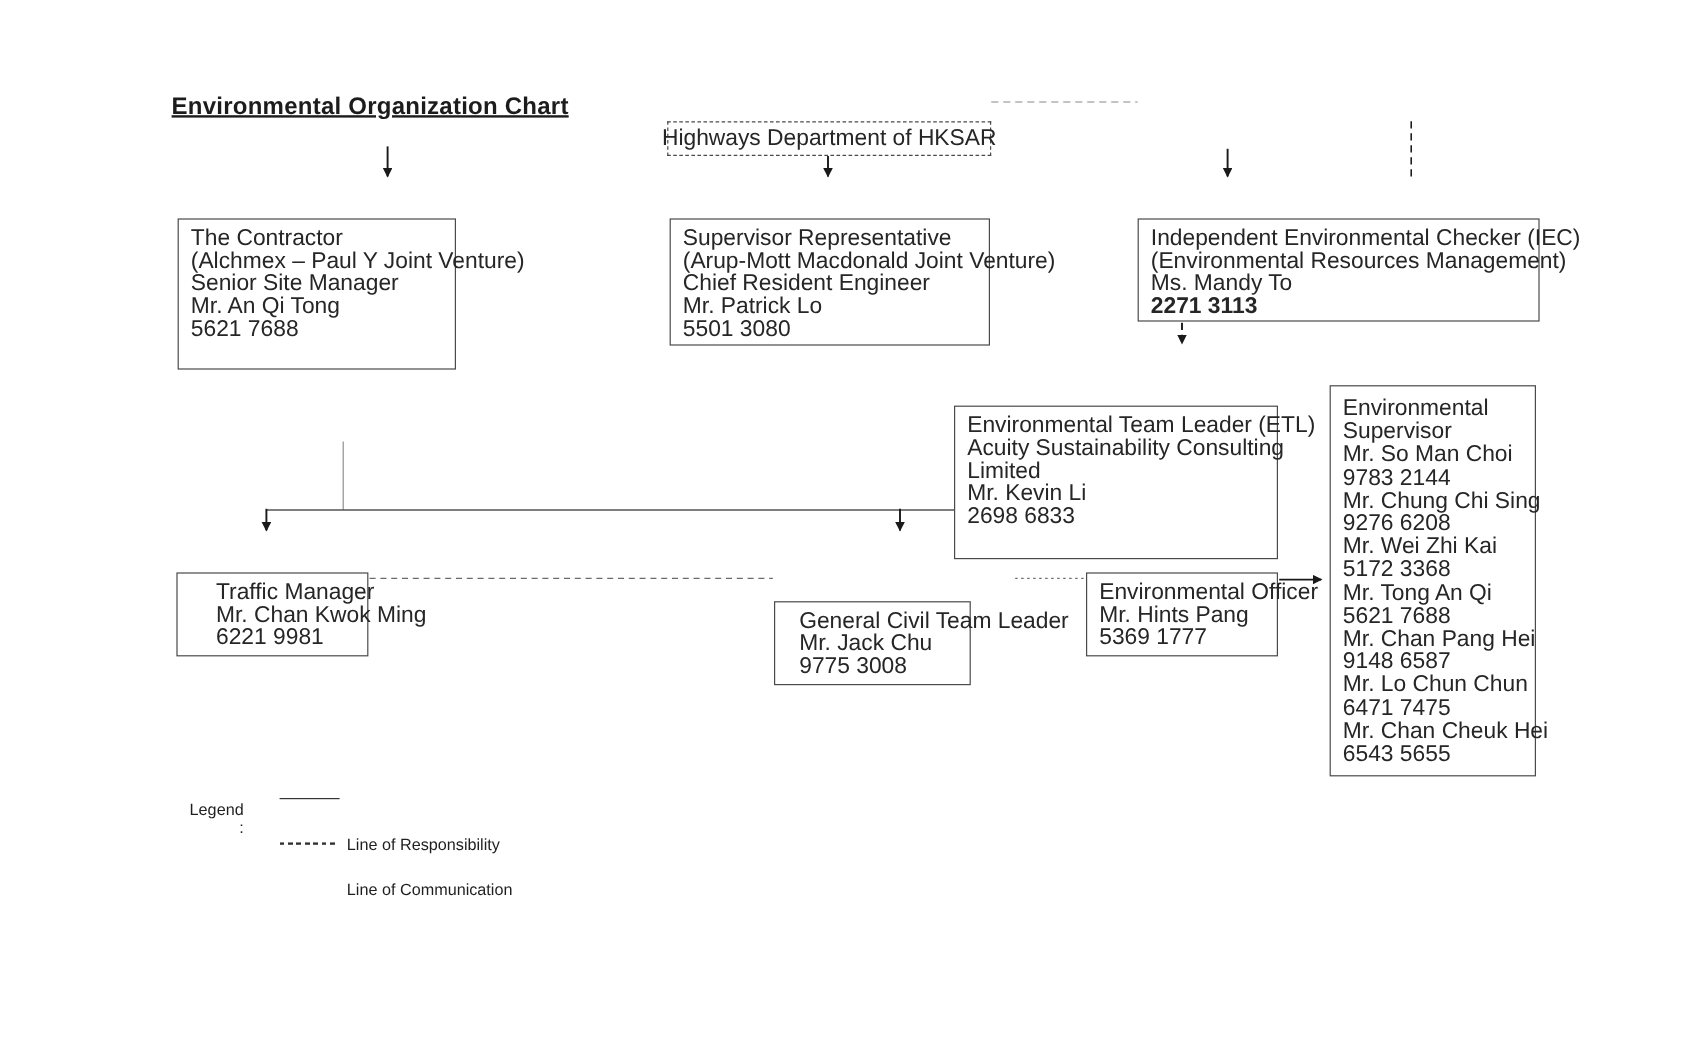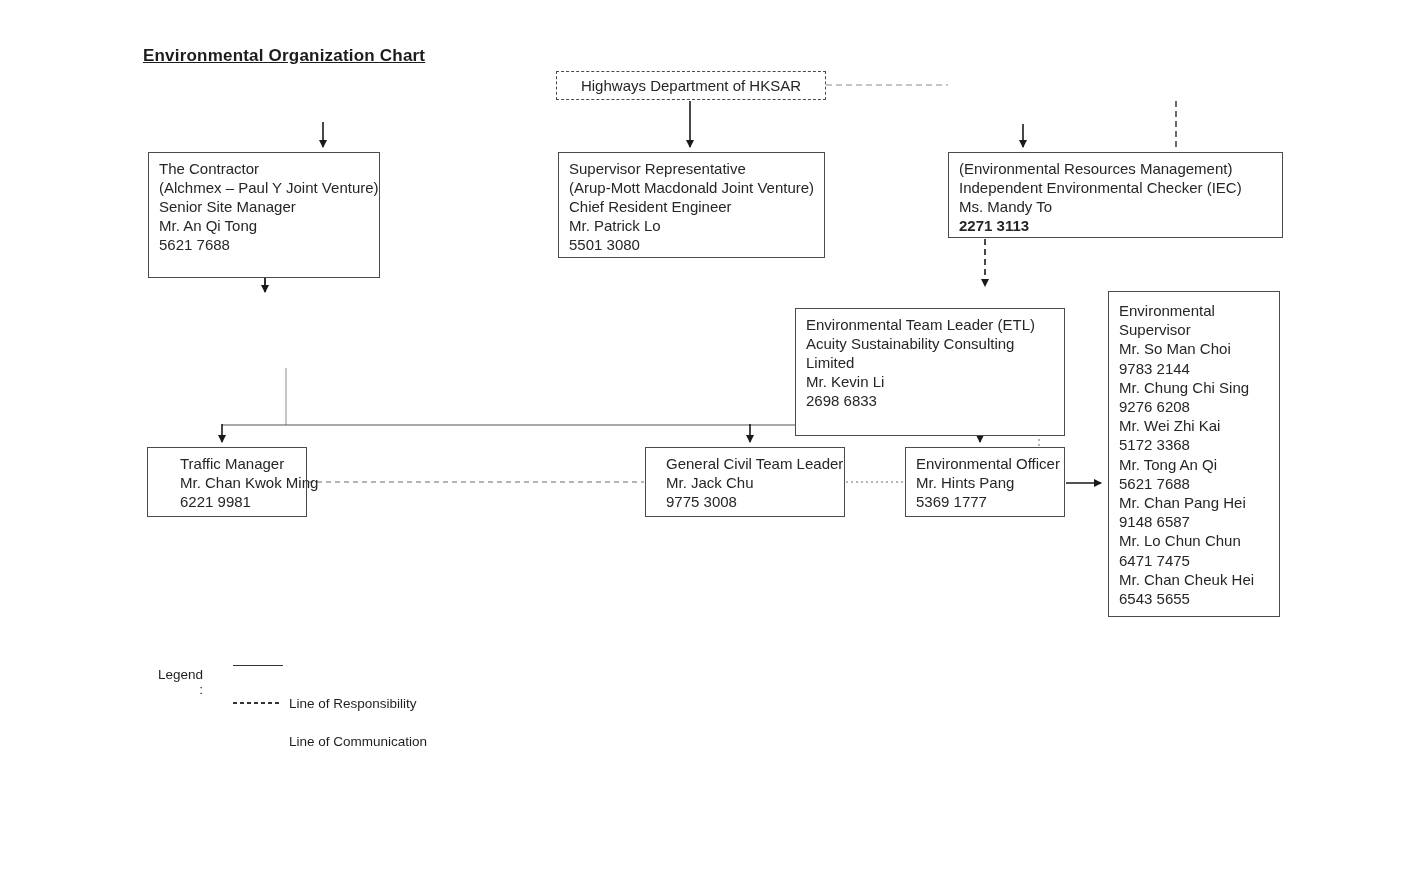--- a/index.html
+++ b/index.html
@@ -2,42 +2,42 @@
 <html><head>
 <meta charset="utf-8">
 <style>
   html,body{margin:0;padding:0;background:#fff;}
   #canvas{
     position:relative;width:1415px;height:880px;background:#ffffff;overflow:hidden;
     font-family:"Liberation Sans",sans-serif;color:#222;
   }
   #connectors{position:absolute;left:0;top:0;width:1415px;height:880px;pointer-events:none;}
   .title{
-    position:absolute;left:143px;top:46px;font-size:17px;font-weight:bold;
+    position:absolute;left:143px;top:78px;font-size:20px;font-weight:bold;
     text-decoration:underline;color:#1c1c1c;letter-spacing:.2px;
   }
   .box{
     position:absolute;border:1px solid #4a4a4a;background:#fff;
-    font-size:15px;line-height:19px;color:#262626;
-    padding:6px 8px 4px 10px;box-sizing:border-box;
+    font-size:19px;line-height:19px;color:#262626;
+    padding:6px 8px 4px 10px;box-sizing:border-box;margin-top:30px;
   }
   .box .box-line{white-space:nowrap;}
   .box .box-line.bold{font-weight:bold;}
   .box.center{display:flex;align-items:center;justify-content:center;padding:0;}
   .box.dashed{border-style:dashed;}
   #box-highways{left:556px;top:71px;width:270px;height:29px;}
   #box-epd{left:948px;top:72px;width:337px;height:29px;}
   #box-contractor{left:148px;top:152px;width:232px;height:126px;}
   #box-supervisor{left:558px;top:152px;width:267px;height:106px;}
   #box-iec{left:948px;top:152px;width:335px;height:86px;}
   #box-siteagent{left:147px;top:297px;width:233px;height:70px;}
   #box-etl{left:795px;top:308px;width:270px;height:128px;}
   #box-envsupervisor{left:1108px;top:291px;width:172px;height:326px;line-height:19.2px;padding-top:9px;}
   #box-traffic{left:147px;top:447px;width:160px;height:70px;padding-left:32px;}
-  #box-generalcivil{left:645px;top:447px;width:200px;height:70px;padding-left:20px;}
+  #box-generalcivil{left:645px;top:471px;width:164px;height:70px;padding-left:20px;}
   #box-envofficer{left:905px;top:447px;width:160px;height:70px;}
   .legend{position:absolute;left:158px;top:648px;font-size:13.5px;color:#1f1f1f;}
   .legend-title{position:absolute;left:0;top:19px;font-weight:normal;text-align:right;}
   .legend-row{position:absolute;left:75px;width:320px;height:20px;}
   .legend-row.row1{top:4px;}
   .legend-row.row2{top:42px;}
   .legend-swatch{position:absolute;left:0;top:13px;width:50px;}
   .legend-swatch.solid{height:0;border-top:1.4px solid #333;}
   .legend-swatch.dashed{height:2.4px;background:repeating-linear-gradient(90deg,#333 0 4px,transparent 4px 7px);width:47px;top:12px;}
   .legend-label{position:absolute;left:56px;top:12px;white-space:nowrap;margin-top:32px;}
@@ -87,22 +87,22 @@
       <div class="box-line">5621 7688</div>
     </div>
   <div class="box" id="box-supervisor">
       <div class="box-line">Supervisor Representative</div>
       <div class="box-line">(Arup-Mott Macdonald Joint Venture)</div>
       <div class="box-line">Chief Resident Engineer</div>
       <div class="box-line">Mr. Patrick Lo</div>
       <div class="box-line">5501 3080</div>
     </div>
   <div class="box" id="box-iec">
+      <div class="box-line">Independent Environmental Checker (IEC)</div>
       <div class="box-line">(Environmental Resources Management)</div>
-      <div class="box-line">Independent Environmental Checker (IEC)</div>
       <div class="box-line">Ms. Mandy To</div>
       <div class="box-line bold">2271 3113</div>
     </div>
 
   <div class="box" id="box-etl">
       <div class="box-line">Environmental Team Leader (ETL)</div>
       <div class="box-line">Acuity Sustainability Consulting</div>
       <div class="box-line">Limited</div>
       <div class="box-line">Mr. Kevin Li</div>
       <div class="box-line">2698 6833</div>

